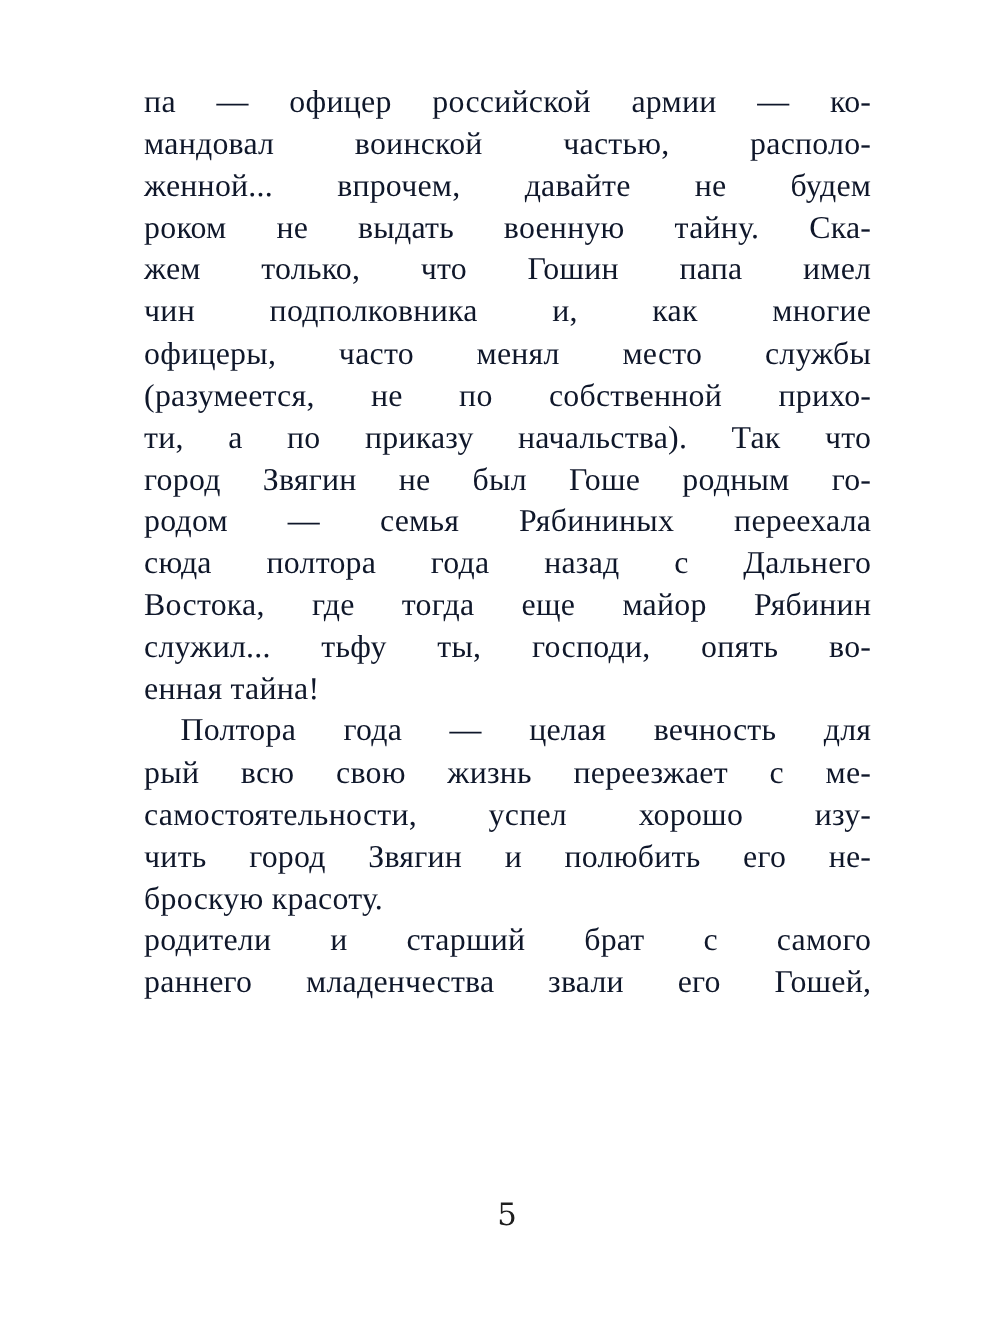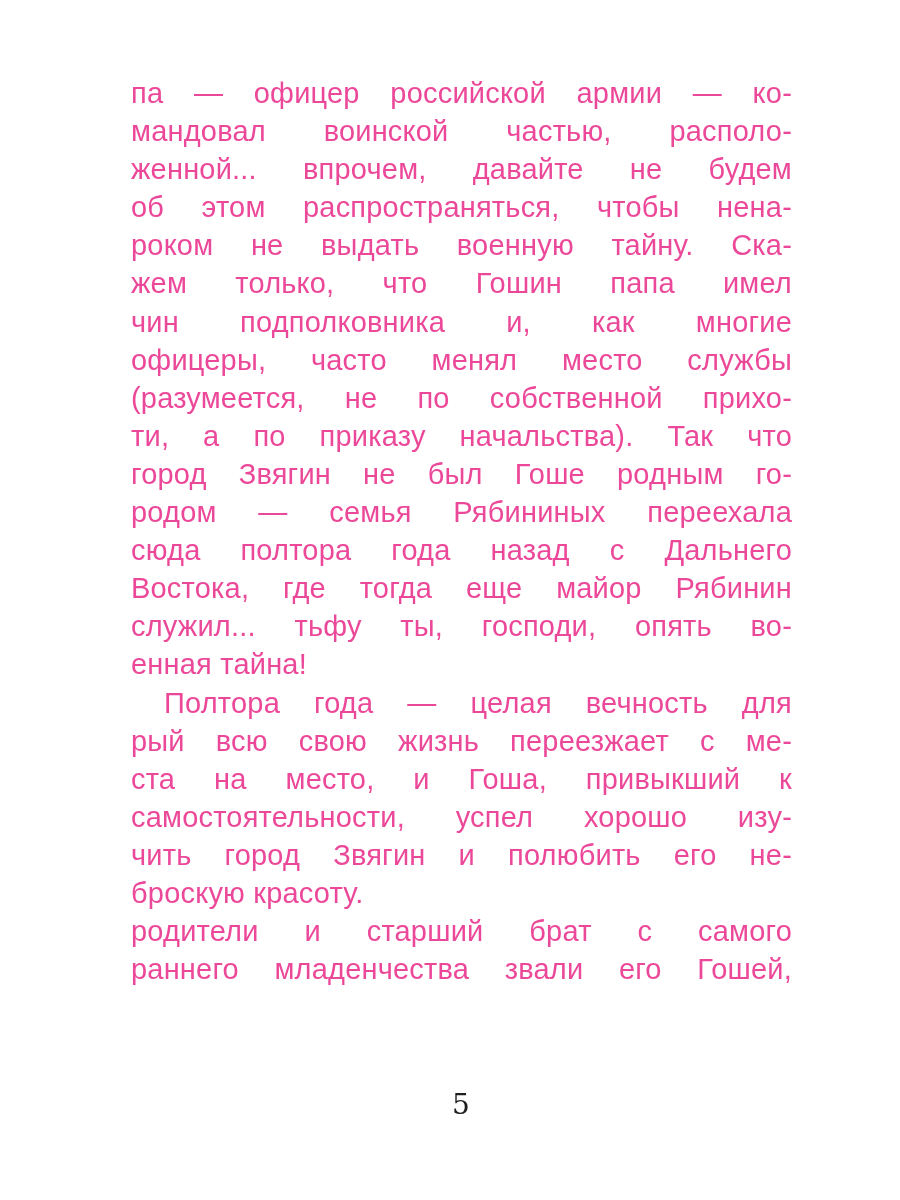--- a/index.html
+++ b/index.html
@@ -1,20 +1,20 @@
 <!DOCTYPE html>
 <html><head>
 <meta charset="utf-8">
 <style>
   html, body { margin: 0; padding: 0; background: #ffffff; }
   body { width: 900px; height: 1200px; position: relative; overflow: hidden; }
   .page {
     position: absolute; left: 131px; top: 74px; width: 661px;
-    font-family: Liberation Sans, sans-serif;
-    font-size: 29px; color: #ec4899;
+    font-family: Liberation Serif, serif;
+    font-size: 29px; color: #0f172a;
   }
   .line {
     height: 38.1px; line-height: 38.1px;
     text-align: justify; text-align-last: justify;
     white-space: nowrap; overflow: visible;
     letter-spacing: 0.2px;
   }
   .line.indent { padding-left: 33px; }
   .line.last { text-align-last: left; }
   .page-number {
@@ -24,36 +24,34 @@
     font-size: 28px; color: #1e1e1e;
   }
 </style>
 </head>
 <body>
 
 <div class="page">
   <div class="line">па — офицер российской армии — ко-</div>
   <div class="line">мандовал воинской частью, располо-</div>
   <div class="line">женной... впрочем, давайте не будем</div>
-  <div class="line">об этом распространяться, чтобы нена-</div>
   <div class="line">роком не выдать военную тайну. Ска-</div>
   <div class="line">жем только, что Гошин папа имел</div>
   <div class="line">чин подполковника и, как многие</div>
   <div class="line">офицеры, часто менял место службы</div>
   <div class="line">(разумеется, не по собственной прихо-</div>
   <div class="line">ти, а по приказу начальства). Так что</div>
   <div class="line">город Звягин не был Гоше родным го-</div>
   <div class="line">родом — семья Рябининых переехала</div>
   <div class="line">сюда полтора года назад с Дальнего</div>
   <div class="line">Востока, где тогда еще майор Рябинин</div>
   <div class="line">служил... тьфу ты, господи, опять во-</div>
   <div class="line last">енная тайна!</div>
   <div class="line indent">Полтора года — целая вечность для</div>
   <div class="line">рый всю свою жизнь переезжает с ме-</div>
-  <div class="line">ста на место, и Гоша, привыкший к</div>
   <div class="line">самостоятельности, успел хорошо изу-</div>
   <div class="line">чить город Звягин и полюбить его не-</div>
   <div class="line last">броскую красоту.</div>
   <div class="line">родители и старший брат с самого</div>
   <div class="line">раннего младенчества звали его Гошей,</div>
 </div>
 
 <div class="page-number">5</div>
 
 </body></html>

